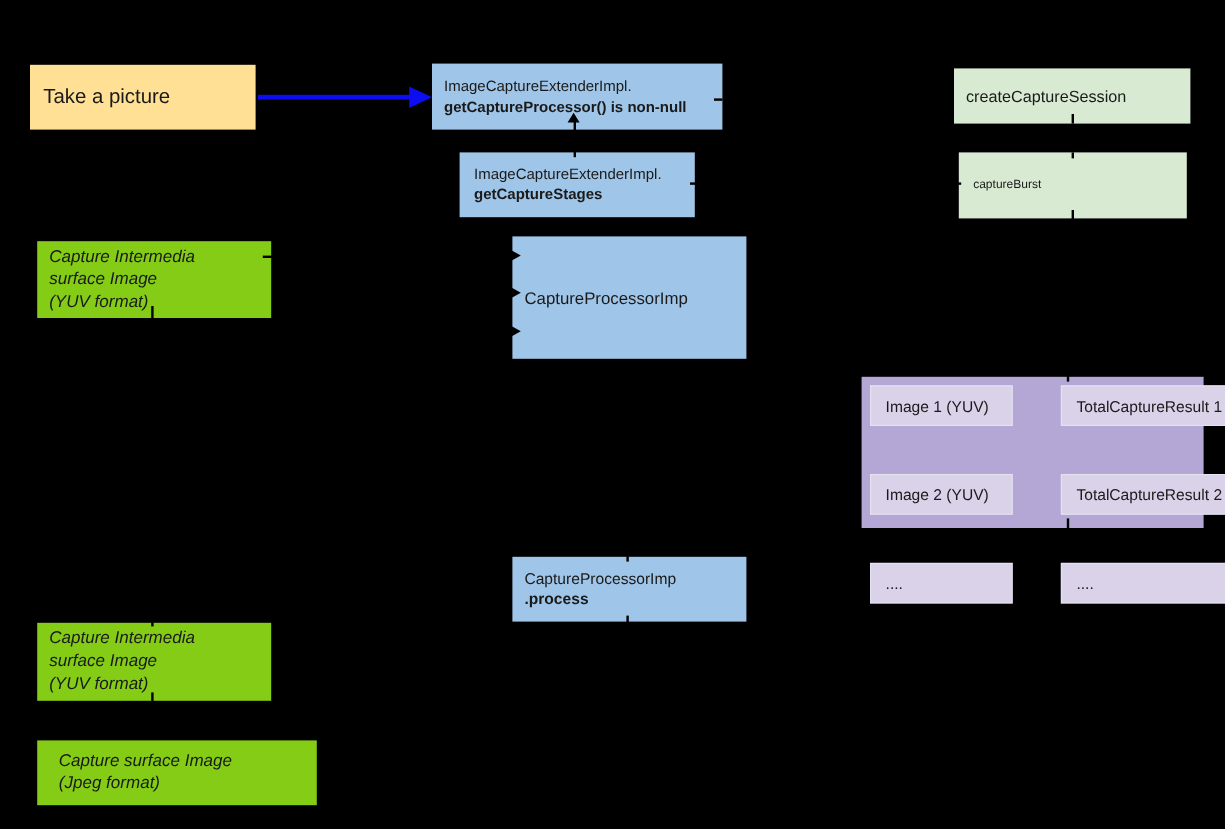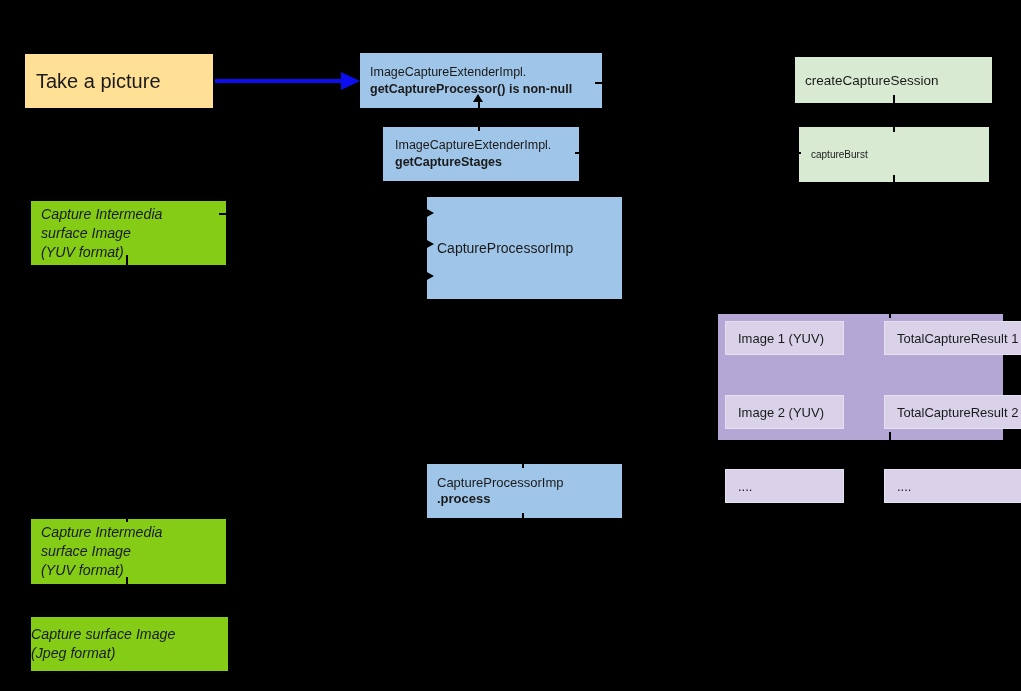--- a/index.html
+++ b/index.html
@@ -22,30 +22,30 @@
   .node .ln { display: block; }
   .bold { font-weight: bold; }
 
   
   .c-yellow { background: #ffe094; }
   .c-cream  { background: #84cc16; font-style: italic; }
   .c-blue   { background: #9fc5e8; }
   .c-green  { background: #d9ead3; }
 
   
-  #take-picture { left: 25px; top: 54px; width: 188px; height: 54px; padding-left: 11px; font-size: 20px; }
+  #take-picture { left: 25px; top: 54px; width: 188px; height: 54px; padding-left: 11px; font-size: 17px; }
   #blue1 { left: 360px; top: 53px; width: 242px; height: 55px; padding-left: 10px; font-size: 12.5px; line-height: 17px; }
   #green1 { left: 795px; top: 57px; width: 197px; height: 46px; padding-left: 10px; font-size: 13.5px; }
   #blue2 { left: 383px; top: 127px; width: 196px; height: 54px; padding-left: 12px; font-size: 12.5px; line-height: 17px; }
   #green2 { left: 799px; top: 127px; width: 190px; height: 55px; padding-left: 12px; font-size: 10px; }
   #cream1 { left: 31px; top: 201px; width: 195px; height: 64px; padding: 4px 10px; font-size: 14.2px; line-height: 19px; justify-content: flex-start; }
   #processor { left: 427px; top: 197px; width: 195px; height: 102px; padding-left: 10px; font-size: 14px; }
   #process-box { left: 427px; top: 464px; width: 195px; height: 54px; padding-left: 10px; font-size: 13px; line-height: 16.5px; }
   #cream2 { left: 31px; top: 519px; width: 195px; height: 65px; padding: 4px 10px; font-size: 14.2px; line-height: 19px; justify-content: flex-start; }
-  #cream3 { left: 31px; top: 617px; width: 197px; height: 54px; padding: 0 0; font-size: 14.2px; line-height: 19.5px; }
+  #cream3 { left: 31px; top: 617px; width: 233px; height: 54px; padding: 0 18px; font-size: 14.2px; line-height: 19.5px; }
 
   
   .arrow-shaft {
     position: absolute; left: 215px; top: 79px; width: 128px; height: 4px;
   }
   .arrow-head {
     position: absolute; left: 341px; top: 72px; width: 0; height: 0;
     border-top: 9px solid transparent; border-bottom: 9px solid transparent;
     border-left: 19px solid #0d0df2;
   }

